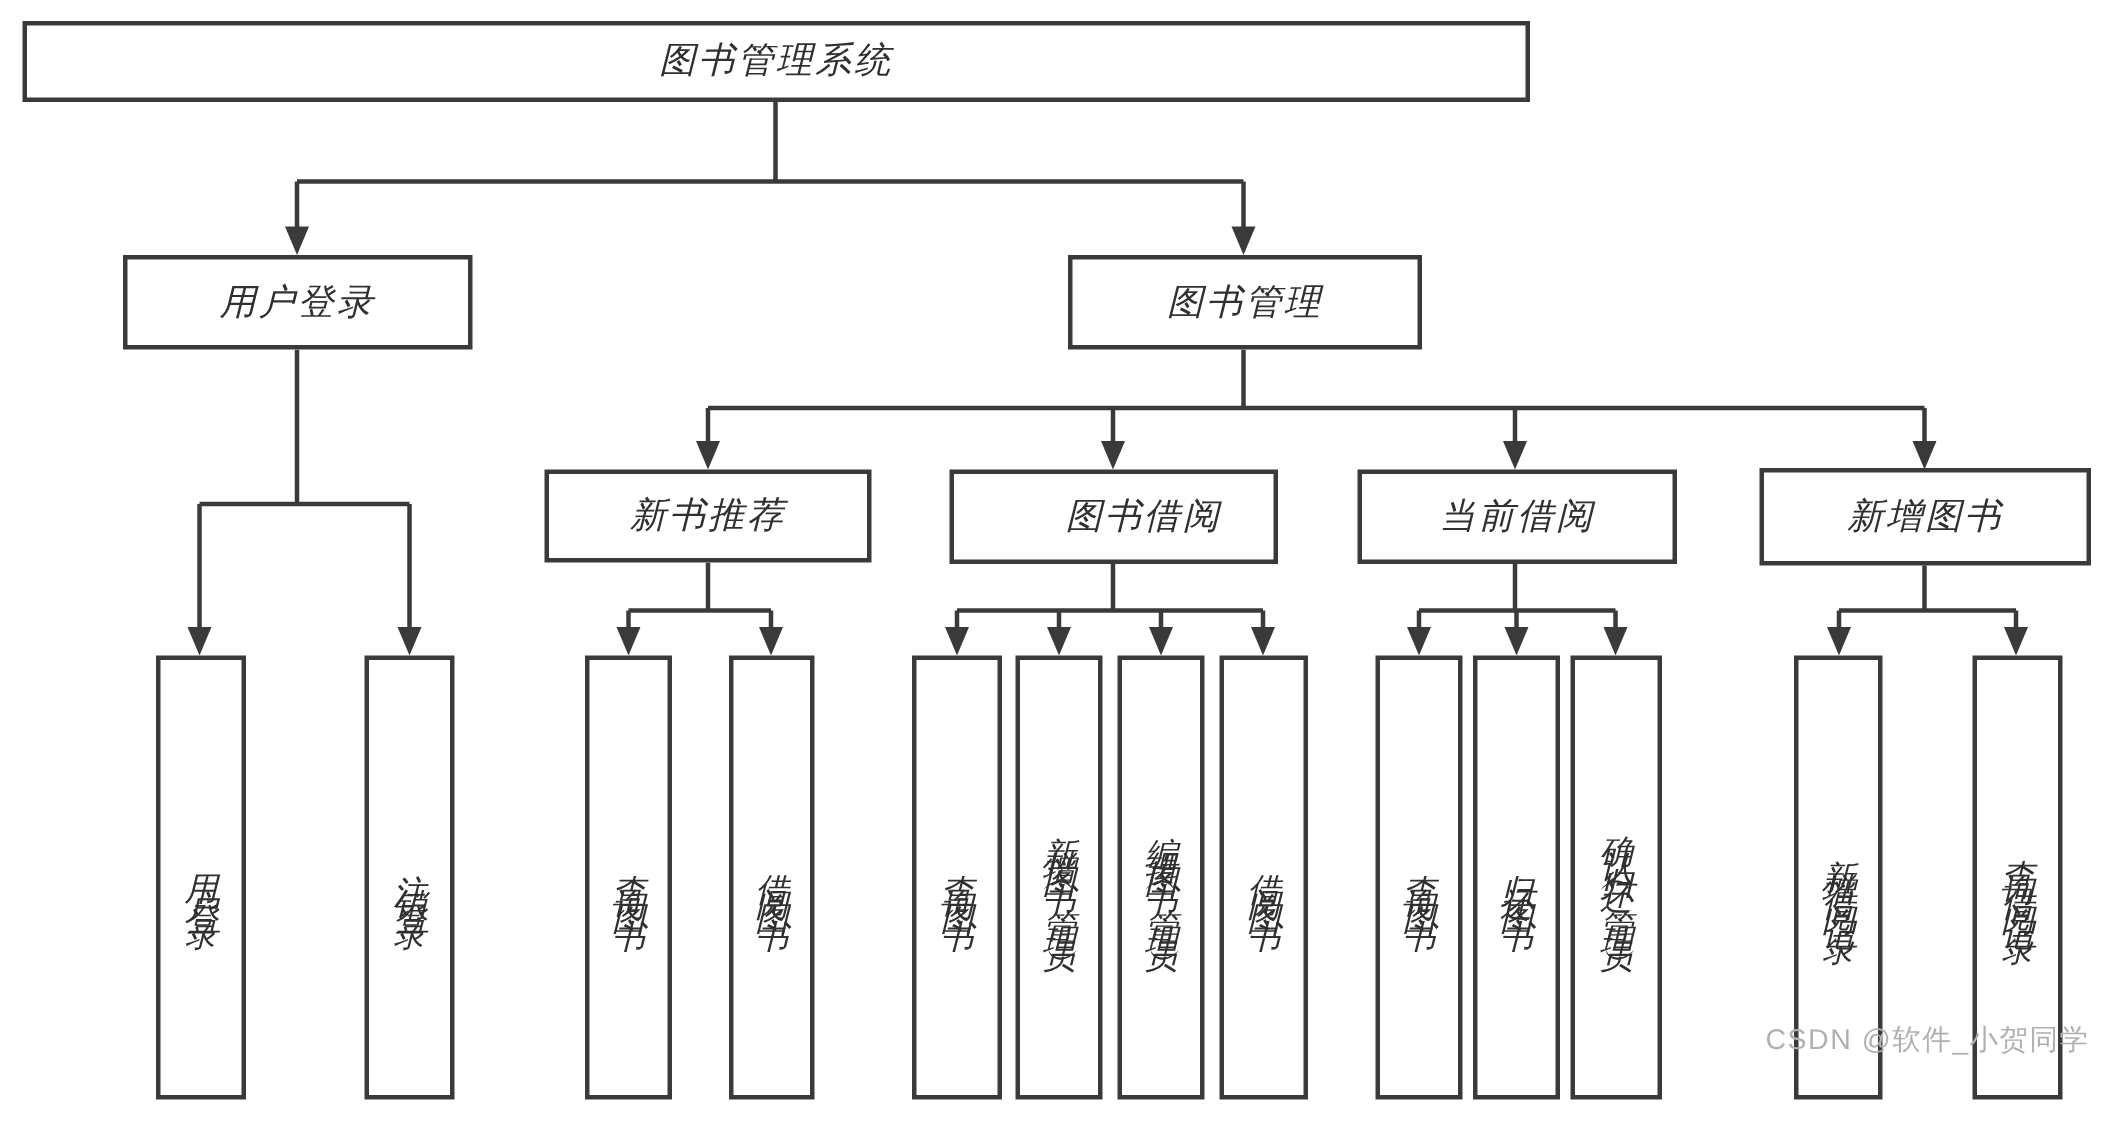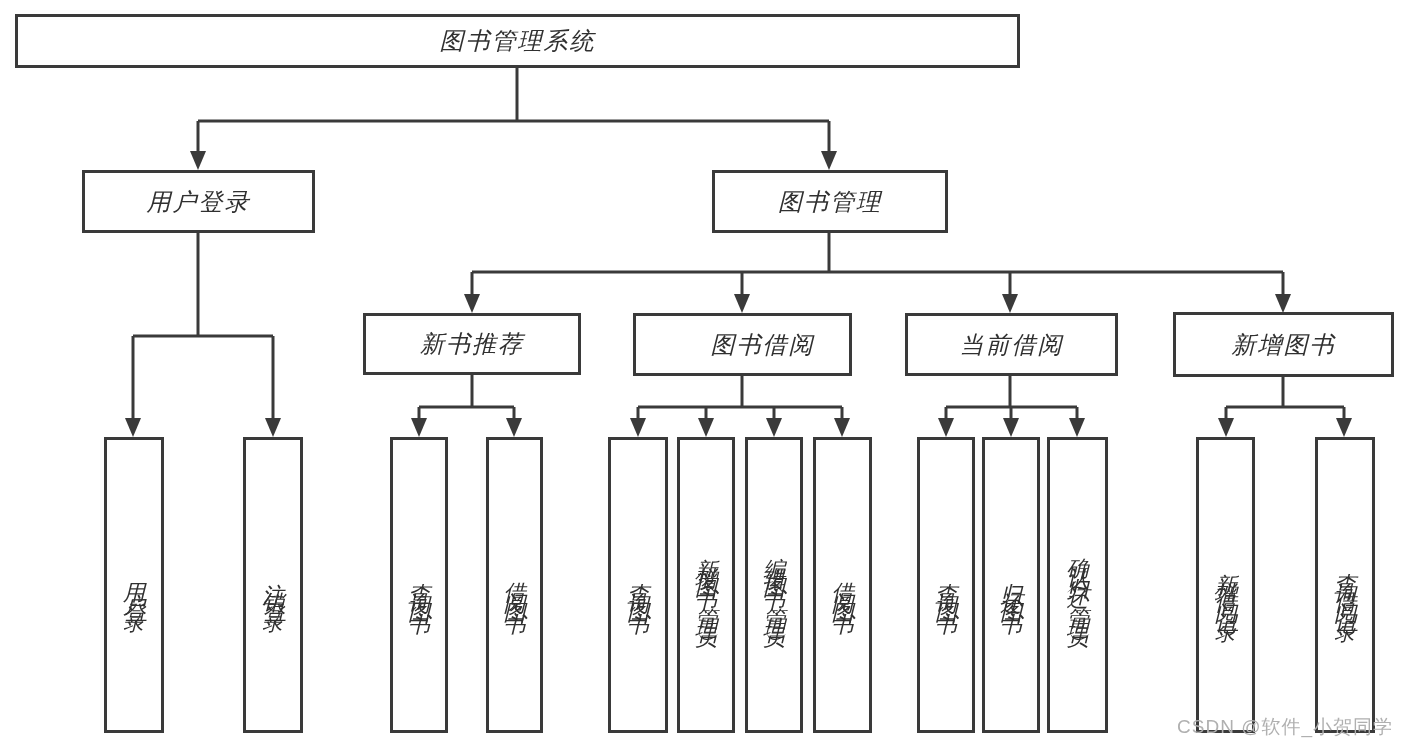--- a/index.html
+++ b/index.html
@@ -34,21 +34,21 @@
   .vtext{
     writing-mode:vertical-rl;
     text-orientation:mixed;
     font-size:22px;
     letter-spacing:10px;
     line-height:1;
     white-space:nowrap;
   }
   .watermark{
     position:absolute;
-    top:714px;right:12px;
+    top:680px;right:12px;
     font-size:19px;
     color:var(--watermark_color);
     letter-spacing:1px;
     white-space:nowrap;
   }
 </style>
 </head>
 <body>
 
 <div class="canvas">

